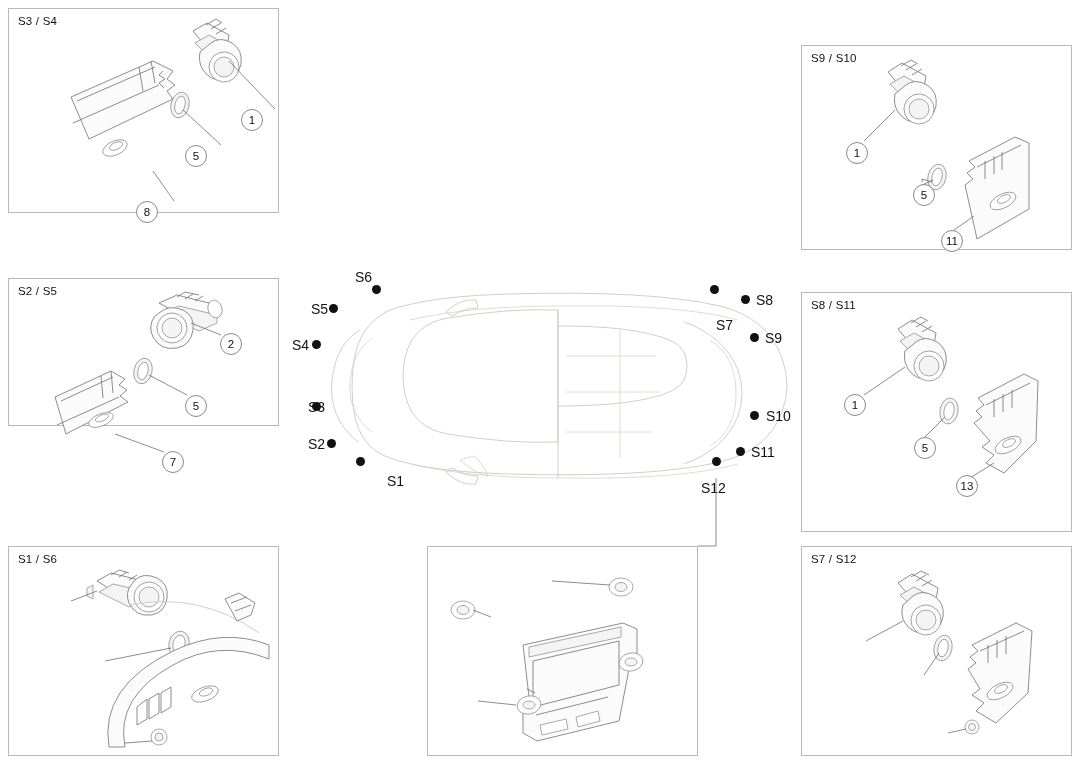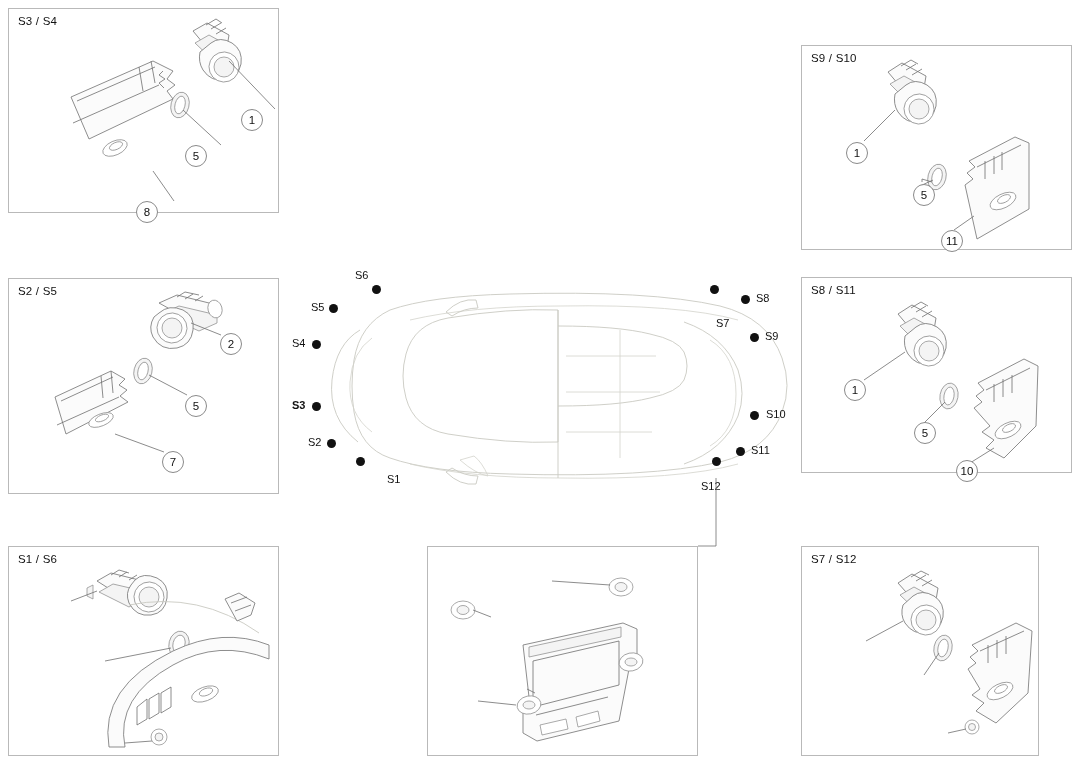--- a/index.html
+++ b/index.html
@@ -30,21 +30,21 @@
     border:1px solid #8a8a8a;
     border-radius:50%;
     background:#fff;
     font-size:11.5px;
     color:#111;
     display:flex;align-items:center;justify-content:center;
     box-sizing:border-box;
   }
   .sensor-tag{
     position:absolute;
-    font-size:11px;
+    font-size:14px;
     color:#111;
     white-space:nowrap;
   }
   .dot{
     position:absolute;
     width:9px;height:9px;
     border-radius:50%;
     background:#111;
   }
   svg{display:block;}
@@ -127,21 +127,21 @@
     <path class="ln" d="M93 64 L62 95"></path>
     <path class="ln" d="M130 136 L120 133 L120 136"></path>
     <path class="ln" d="M131 134 L118 140"></path>
     <path class="ln" d="M172 170 L152 184"></path>
   </svg>
   <div class="callout" style="left:44px;top:96px;">1</div>
   <div class="callout" style="left:111px;top:138px;">5</div>
   <div class="callout" style="left:139px;top:184px;">11</div>
 </div>
 
-<div class="panel" style="left:8px;top:278px;width:271px;height:216px;text-align:right;">
+<div class="panel" style="left:8px;top:278px;width:271px;height:148px;text-align:right;">
   <div class="panel-label">S2 / S5</div>
   <svg width="269" height="206" viewBox="0 0 269 206">
     <g>
       <path class="part" d="M150 24 l18 -8 l40 10 l-2 11 l-18 8 z"></path>
       <path class="part-light" d="M152 35 l18 -8 l38 9 l0 8 l-18 8 z"></path>
       <path class="part" d="M145 38 q-6 10 -1 20 q8 14 24 11 q14 -3 16 -18 q2 -14 -10 -20 q-14 -6 -24 3 z"></path>
       <ellipse class="part-white" cx="163" cy="49" rx="15" ry="15" transform="rotate(-20 163 49)"></ellipse>
       <ellipse class="part-light" cx="163" cy="49" rx="10" ry="10"></ellipse>
       <path class="ln" d="M168 18 l8 -5 l14 3"></path>
       <path class="ln" d="M176 20 l8 -5"></path>
@@ -163,21 +163,21 @@
     </g>
     <path class="ln" d="M182 44 L212 56"></path>
     <path class="ln" d="M140 96 L178 116"></path>
     <path class="ln" d="M106 155 L155 173"></path>
   </svg>
   <div class="callout" style="left:211px;top:54px;">2</div>
   <div class="callout" style="left:176px;top:116px;">5</div>
   <div class="callout" style="left:153px;top:172px;">7</div>
 </div>
 
-<div class="panel" style="left:801px;top:277px;width:271px;height:196px;">
+<div class="panel" style="left:801px;top:292px;width:271px;height:240px;">
   <div class="panel-label">S8 / S11</div>
   <svg width="269" height="206" viewBox="0 0 269 206">
     <g>
       <path class="part" d="M96 36 l14 -9 l24 13 l-2 12 l-15 9 z"></path>
       <path class="part-light" d="M98 48 l14 -8 l22 12 l0 8 l-15 9 z"></path>
       <path class="part" d="M103 58 q-2 10 3 18 q8 12 22 10 q13 -2 16 -16 q2 -14 -9 -21 q-12 -7 -21 0 z"></path>
       <ellipse class="part-white" cx="127" cy="73" rx="15" ry="15" transform="rotate(-20 127 73)"></ellipse>
       <ellipse class="part-light" cx="127" cy="73" rx="10" ry="10"></ellipse>
       <path class="ln" d="M109 30 l10 -6 l7 4"></path>
       <path class="ln" d="M114 34 l10 -6"></path>
@@ -195,21 +195,21 @@
       <path class="ln" d="M210 97 l0 18"></path>
       <ellipse class="part-white" cx="206" cy="152" rx="14" ry="7" transform="rotate(-26 206 152)"></ellipse>
       <ellipse class="part-white" cx="207" cy="150" rx="7" ry="3.5" transform="rotate(-26 207 150)"></ellipse>
     </g>
     <path class="ln" d="M103 74 L62 102"></path>
     <path class="ln" d="M143 124 L122 145"></path>
     <path class="ln" d="M192 170 L168 185"></path>
   </svg>
   <div class="callout" style="left:42px;top:101px;">1</div>
   <div class="callout" style="left:112px;top:144px;">5</div>
-  <div class="callout" style="left:154px;top:182px;">10</div>
+  <div class="callout" style="left:154px;top:182px;">13</div>
 </div>
 
 <div class="panel" style="left:8px;top:546px;width:271px;height:210px;">
   <div class="panel-label">S1 / S6</div>
   <svg width="269" height="208" viewBox="0 0 269 208">
     <g>
       <path class="part" d="M88 34 l14 -8 l32 8 l-2 11 l-14 8 z"></path>
       <path class="part-light" d="M90 45 l14 -8 l30 7 l0 8 l-14 8 z"></path>
       <path class="part" d="M122 38 q-6 8 -2 18 q7 14 22 12 q14 -2 16 -17 q2 -14 -10 -20 q-14 -6 -22 2 z"></path>
       <ellipse class="part-white" cx="140" cy="50" rx="15" ry="15" transform="rotate(-20 140 50)"></ellipse>
@@ -267,21 +267,21 @@
       <ellipse class="part-white" cx="203" cy="115" rx="12" ry="9" transform="rotate(-12 203 115)"></ellipse>
       <ellipse class="part-light" cx="203" cy="115" rx="6" ry="4"></ellipse>
     </g>
     <path class="ln" d="M182 38 L124 34"></path>
     <path class="ln" d="M45 63 L63 70"></path>
     <path class="ln" d="M88 158 L50 154"></path>
   </svg>
 
 </div>
 
-<div class="panel" style="left:801px;top:546px;width:238px;height:210px;">
+<div class="panel" style="left:801px;top:546px;width:271px;height:210px;">
   <div class="panel-label">S7 / S12</div>
   <svg width="269" height="208" viewBox="0 0 269 208">
     <g>
       <path class="part" d="M96 36 l14 -9 l26 14 l-2 12 l-15 9 z"></path>
       <path class="part-light" d="M98 48 l14 -8 l24 13 l0 8 l-15 9 z"></path>
       <path class="part" d="M101 58 q-3 10 2 18 q8 12 22 10 q13 -2 16 -16 q2 -14 -9 -21 q-12 -7 -21 0 z"></path>
       <ellipse class="part-white" cx="124" cy="73" rx="15" ry="15" transform="rotate(-20 124 73)"></ellipse>
       <ellipse class="part-light" cx="124" cy="73" rx="10" ry="10"></ellipse>
       <path class="ln" d="M109 30 l10 -6 l8 4"></path>
       <path class="ln" d="M114 34 l10 -6"></path>
@@ -345,21 +345,21 @@
 <div class="dot" style="left:710px;top:285px;"></div>
 <div class="dot" style="left:741px;top:295px;"></div>
 <div class="dot" style="left:750px;top:333px;"></div>
 <div class="dot" style="left:750px;top:411px;"></div>
 <div class="dot" style="left:736px;top:447px;"></div>
 <div class="dot" style="left:712px;top:457px;"></div>
 
 <div class="sensor-tag" style="left:355px;top:269px;">S6</div>
 <div class="sensor-tag" style="left:311px;top:301px;">S5</div>
 <div class="sensor-tag" style="left:292px;top:337px;text-align:right;">S4</div>
-<div class="sensor-tag" style="left:292px;top:399px;font-weight:bold;">S3</div>
+<div class="sensor-tag" style="left:308px;top:399px;">S3</div>
 <div class="sensor-tag" style="left:308px;top:436px;">S2</div>
 <div class="sensor-tag" style="left:353px;top:473px;margin-left:34px;">S1</div>
 <div class="sensor-tag" style="left:716px;top:269px;margin-top:48px;">S7</div>
 <div class="sensor-tag" style="left:756px;top:292px;">S8</div>
 <div class="sensor-tag" style="left:765px;top:330px;">S9</div>
 <div class="sensor-tag" style="left:766px;top:408px;">S10</div>
 <div class="sensor-tag" style="left:751px;top:444px;">S11</div>
 <div class="sensor-tag" style="left:701px;top:460px;margin-top:20px;">S12</div>
 
 <svg width="40" height="80" viewBox="0 0 40 80" style="position:absolute;left:680px;top:478px;">

